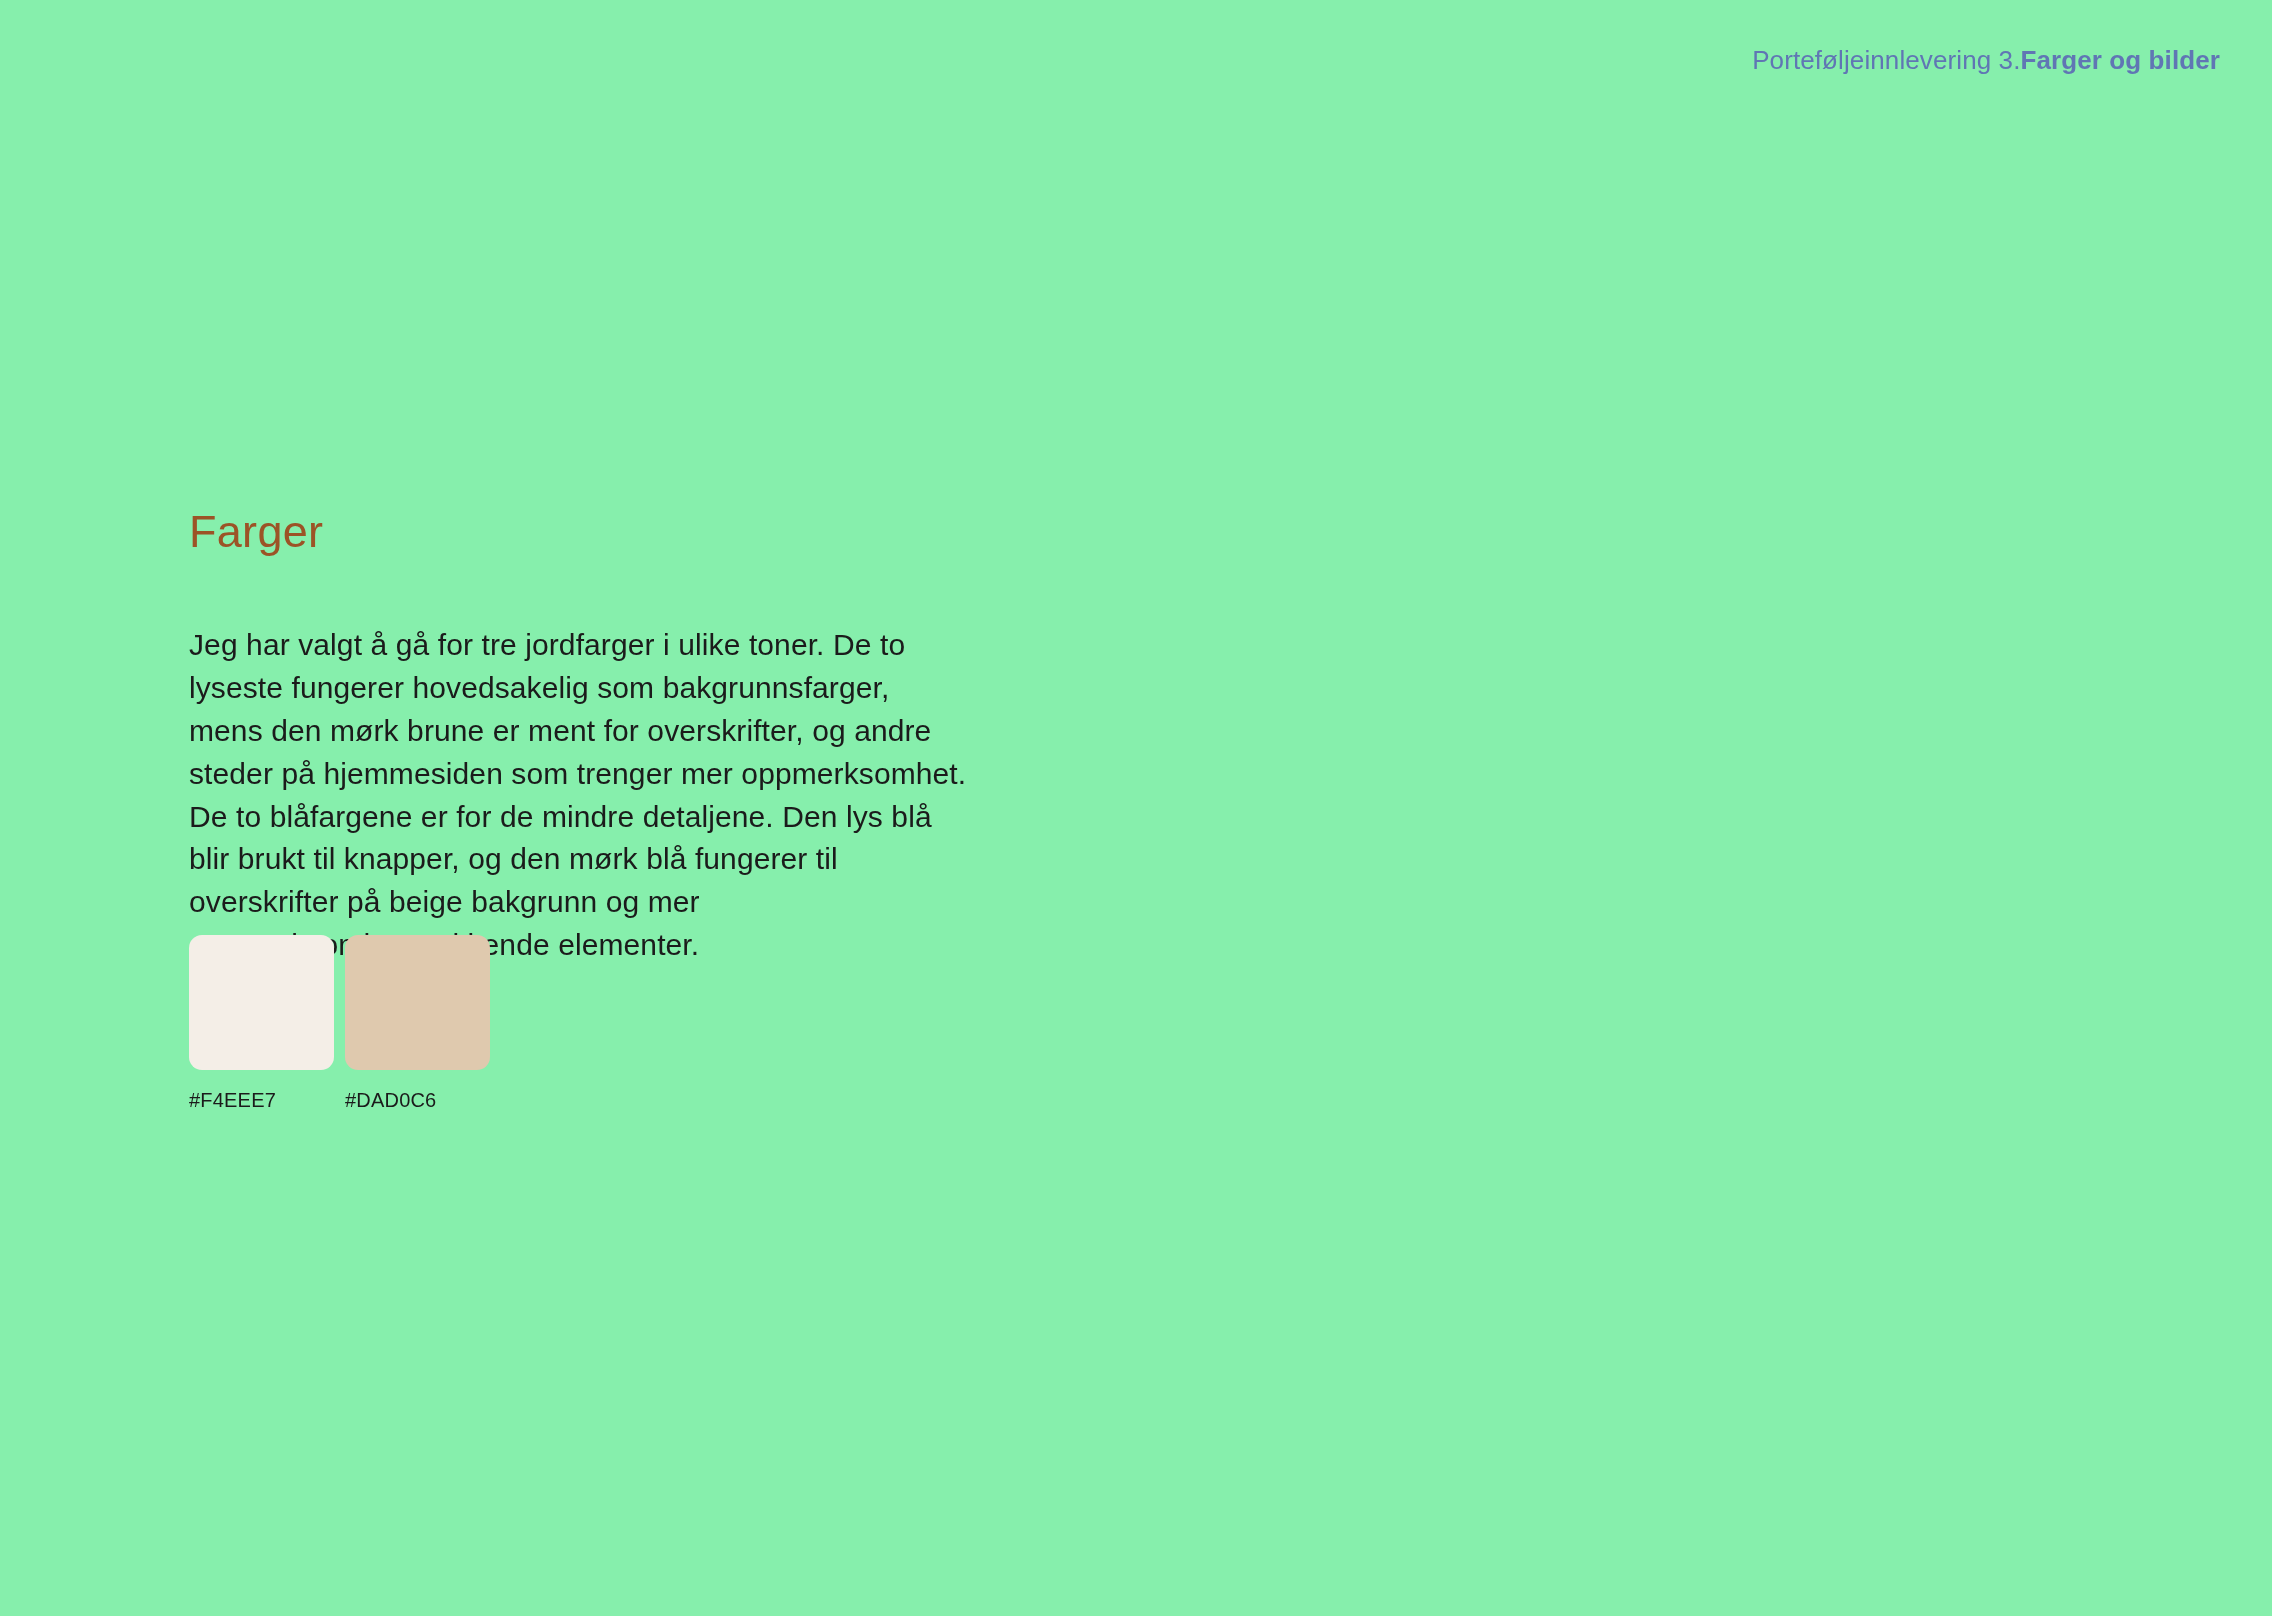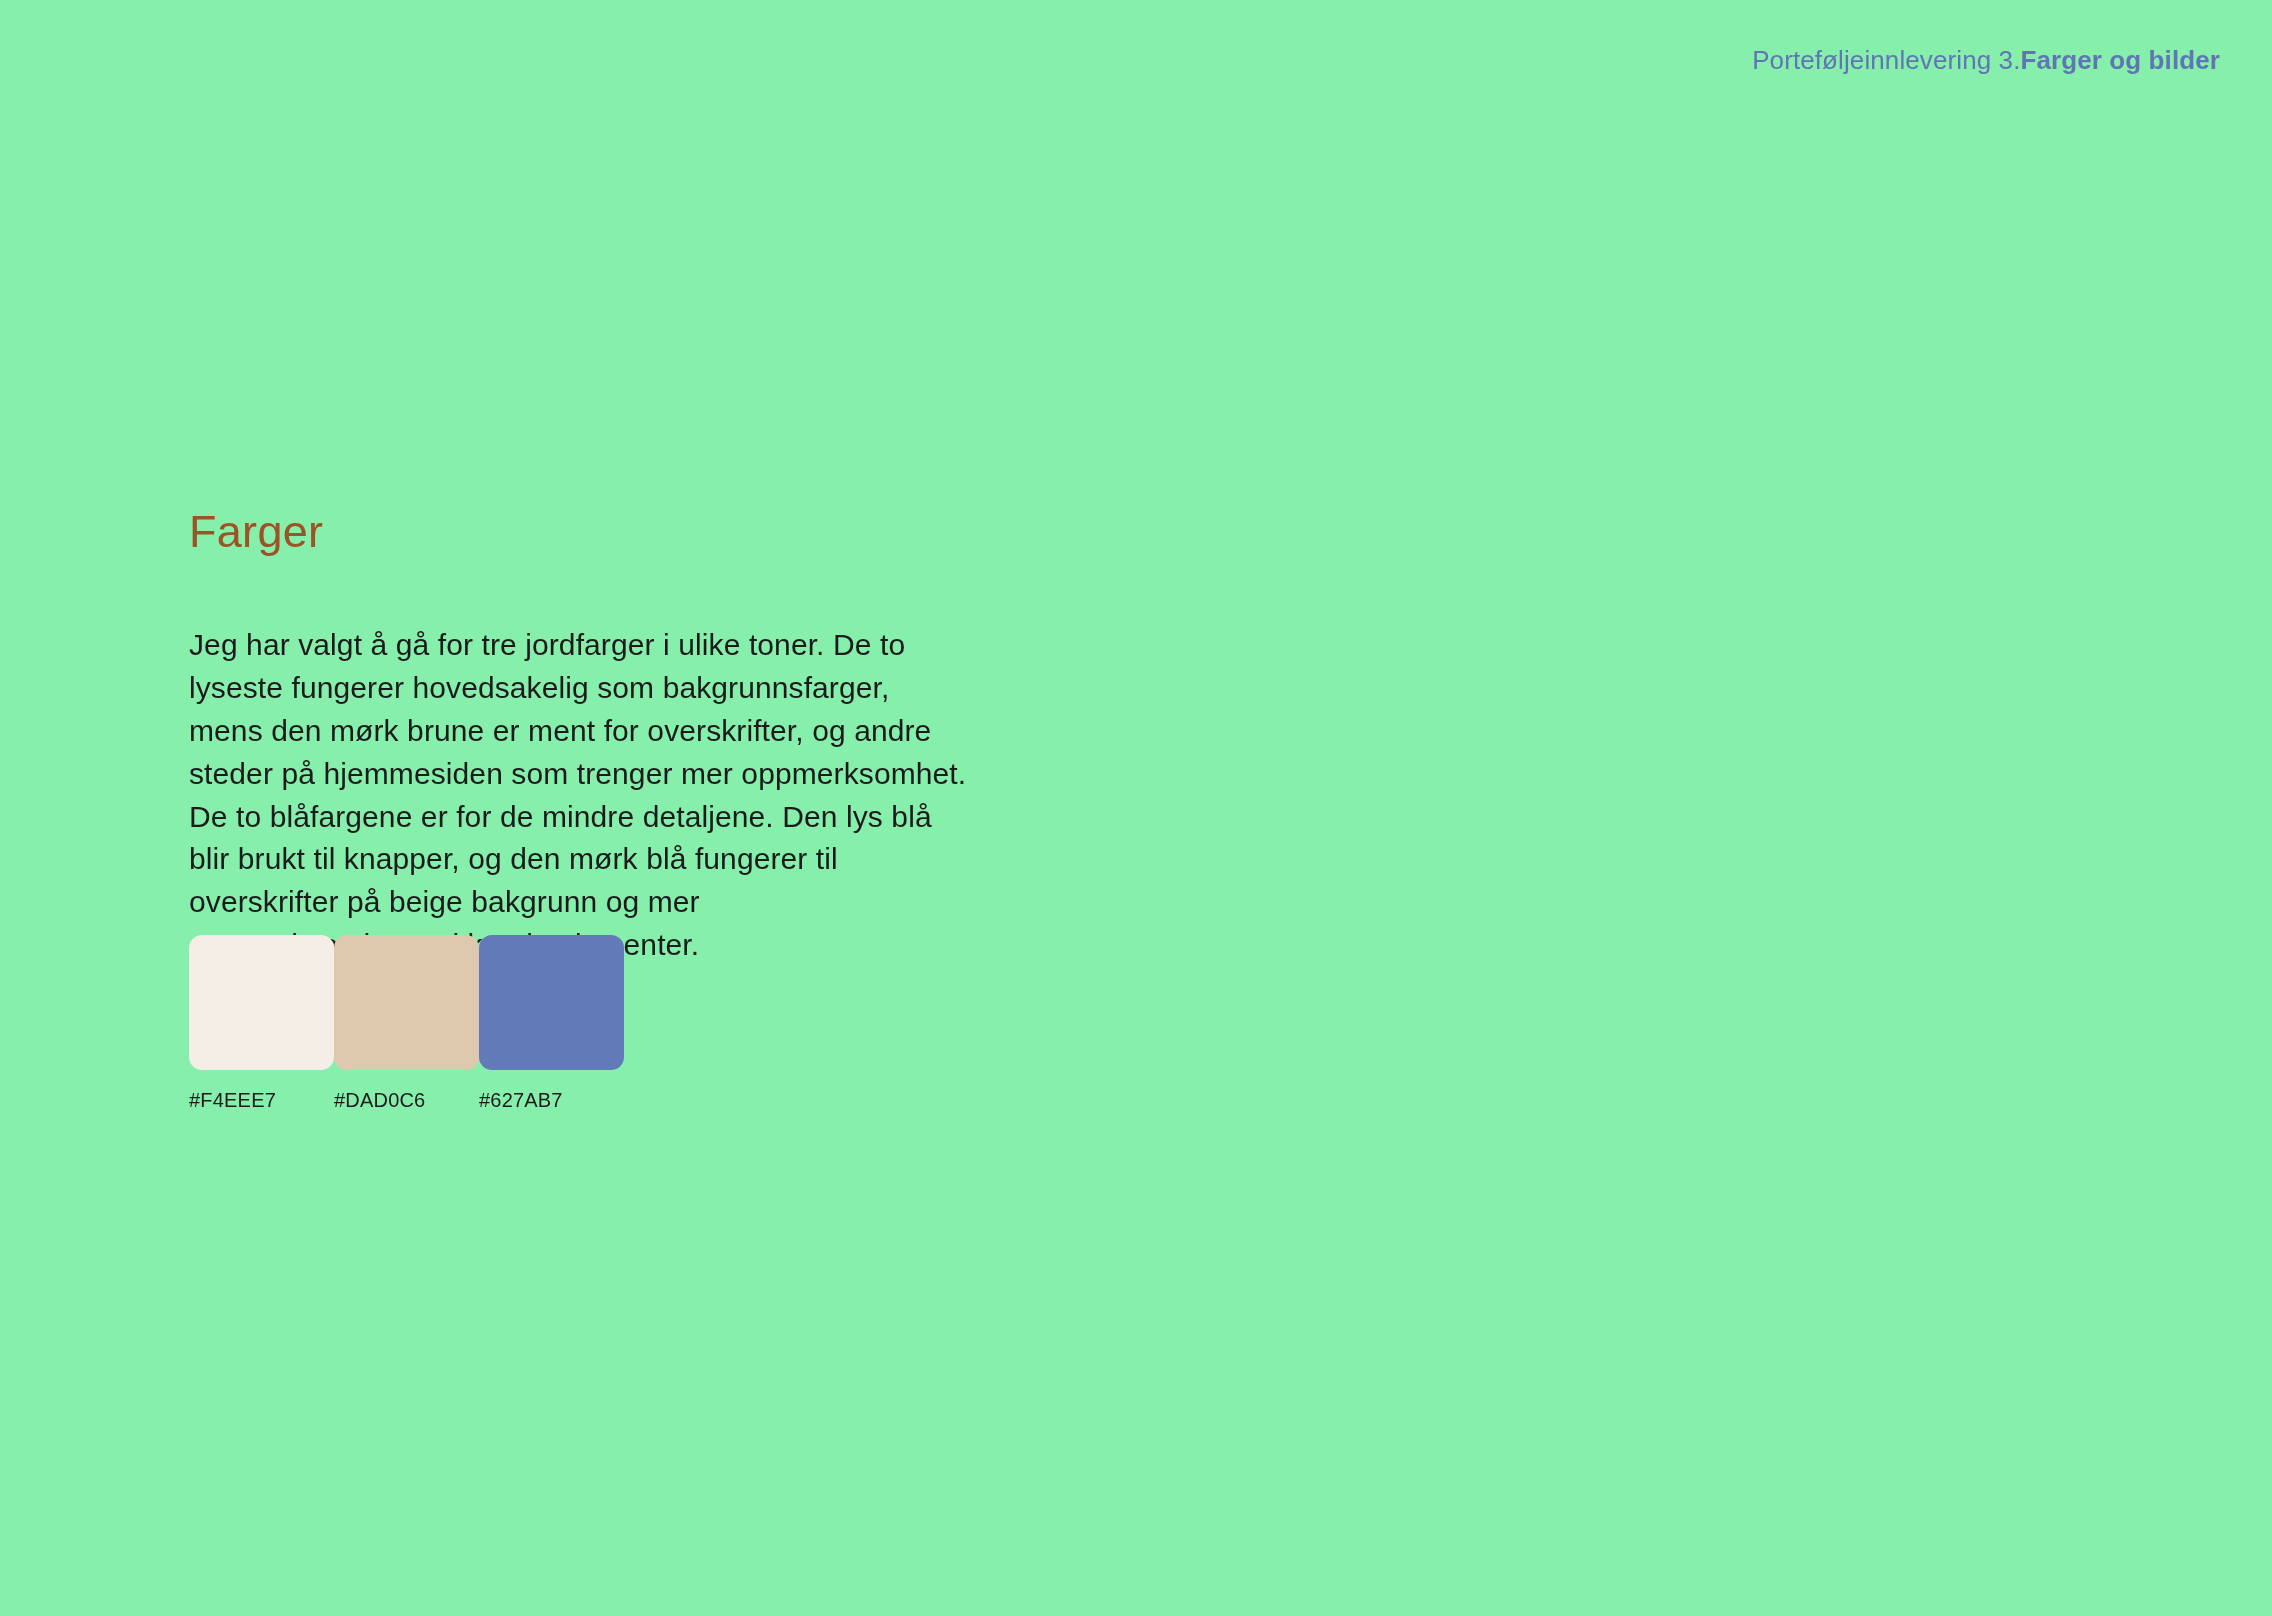--- a/index.html
+++ b/index.html
@@ -69,21 +69,21 @@
     letter-spacing: 0.1px;
   }
 
   
   .palette {
     position: absolute;
     left: 189px;
     top: 935px;
     display: flex;
     flex-direction: row;
-    gap: 0;
+    gap: 11px;
   }
   .swatch-cell {
     width: 145px;
     display: flex;
     flex-direction: column;
   }
   .swatch-chip {
     width: 145px;
     height: 135px;
     border-radius: 13px;
@@ -113,20 +113,16 @@
 
   <div class="palette">
     <div class="swatch-cell">
       <div class="swatch-chip" style="background: rgb(244, 238, 231);"></div>
       <div class="swatch-label">#F4EEE7</div>
     </div>
     <div class="swatch-cell">
       <div class="swatch-chip" style="background: rgb(223, 201, 174);"></div>
       <div class="swatch-label">#DAD0C6</div>
     </div>
-    <div class="swatch-cell">
-      <div class="swatch-chip" style="background: rgb(98, 122, 183);"></div>
-      <div class="swatch-label">#627AB7</div>
-    </div>
   </div>
 
 </div>
 
 
 </body></html>

